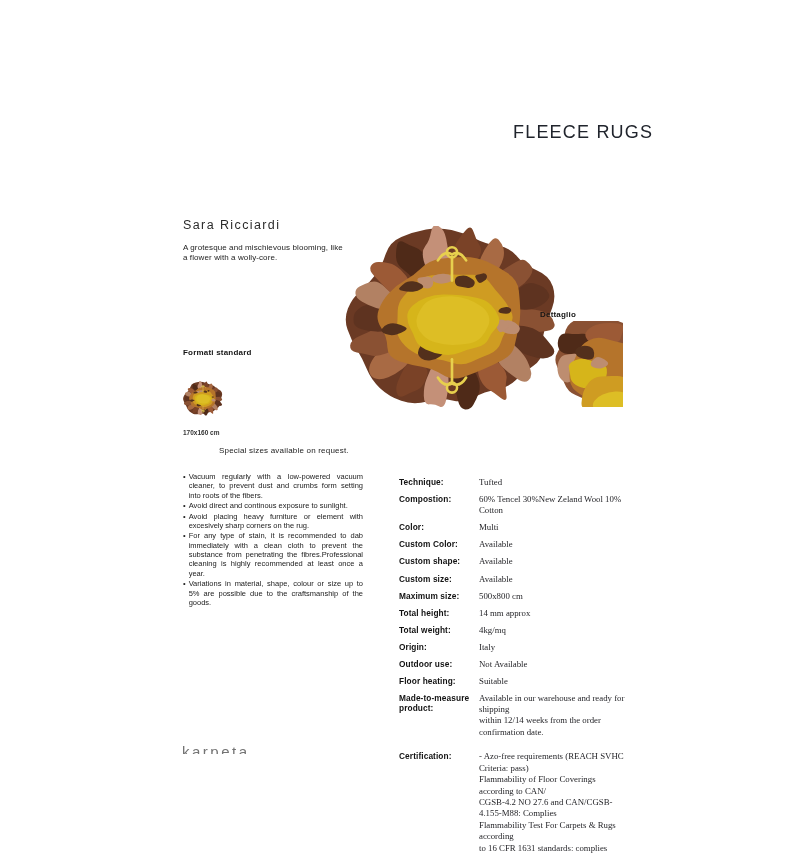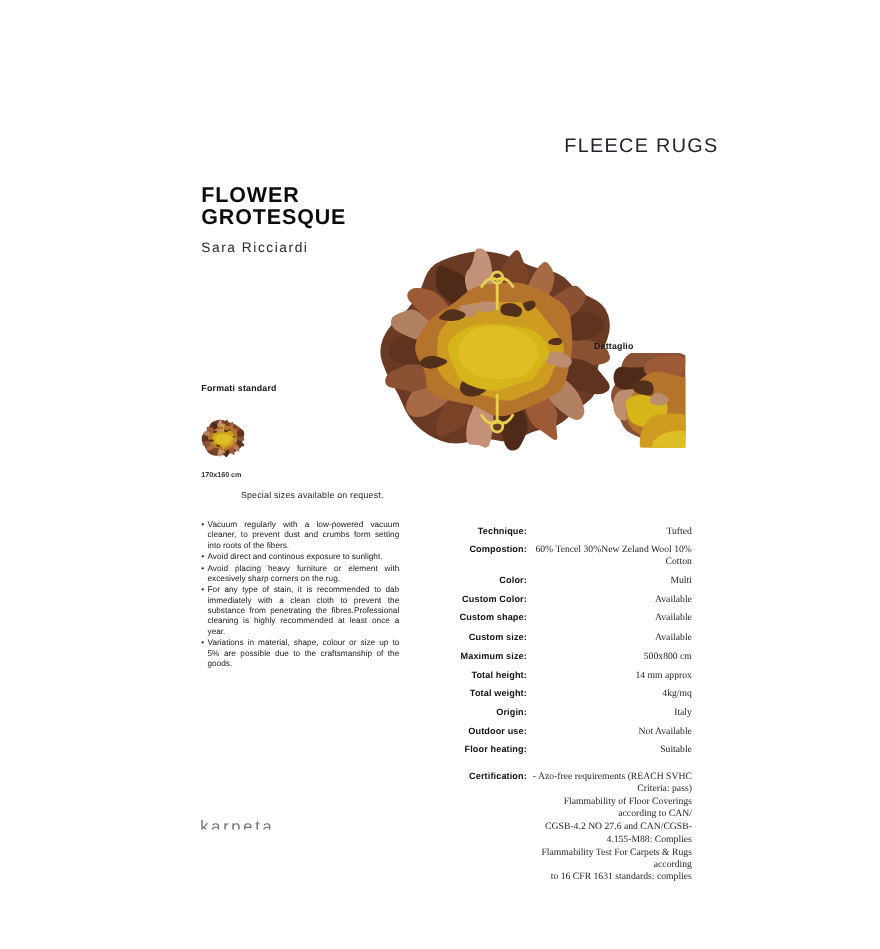--- a/index.html
+++ b/index.html
@@ -18,42 +18,42 @@
   .note{font-size:8px;color:#222;letter-spacing:0.2px;}
 
   .section-heading{font-size:16px;font-weight:700;letter-spacing:0.4px;color:#0c0c0c;}
 
   .bullets{margin-top:9px;width:180px;}
   .bullet-row{display:flex;margin-bottom:1px;}
   .bullet-marker{font-size:7.5px;line-height:1.25;margin-right:3px;color:#222;}
   .bullet-text{font-size:7.5px;line-height:1.25;color:#222;text-align:justify;flex:1;}
 
   .features-table{margin-top:14px;width:230px;}
-  .feat-row{display:flex;margin-bottom:5.6px;text-align:right;}
+  .feat-row{display:flex;margin-bottom:5.6px;}
   .feat-row.gap-above{margin-top:13px;}
   .feat-label{width:80px;min-width:80px;font-size:8.3px;font-weight:700;color:#121212;
               line-height:1.25;letter-spacing:0.1px;}
   .feat-value{flex:1;font-size:8.8px;font-family:"Liberation Serif",serif;color:#26262a;
               line-height:1.3;white-space:pre-line;}
 
   .logo-clip{height:10px;overflow:hidden;}
   .logo-text{font-size:15px;font-weight:400;letter-spacing:2.5px;color:#737373;line-height:1;}
 
   svg{display:block;}
 </style>
 </head>
 <body>
 
 <div class="page">
 
   <div class="abs collection" style="left:513px;top:122px;">FLEECE RUGS</div>
 
-  <div class="abs title" style="left:183px;top:169px;">FLOWER
-GROTESQUE</div>
   <div class="abs designer" style="left:183px;top:218px;">Sara Ricciardi</div>
+  <div class="abs descr" style="left:183px;top:243px;width:170px;">A grotesque and mischievous blooming, like
+a flower with a wolly-core.</div>
 
   <div class="abs" style="left:345px;top:226px;">
     <svg id="main-rug" width="214" height="190" viewBox="0 0 212 188">
         <path d="M198.1,101.3Q195.1,110.7 195.5,121.4Q195.9,132.1 186.3,138.7Q176.7,145.2 169.0,152.7Q161.4,160.2 149.7,162.1Q138.1,163.9 128.0,169.7Q117.9,175.5 106.4,172.7Q94.9,169.9 81.4,173.7Q67.9,177.4 55.7,173.1Q43.6,168.9 34.7,160.6Q25.9,152.3 21.7,141.9Q17.5,131.5 11.8,122.2Q6.1,112.9 2.5,102.5Q-1.2,92.0 2.9,81.6Q7.0,71.3 15.9,63.5Q24.7,55.7 30.6,47.7Q36.5,39.7 40.3,27.7Q44.1,15.7 55.8,10.8Q67.5,5.8 80.3,3.4Q93.0,1.0 105.6,3.9Q118.2,6.8 128.7,12.2Q139.2,17.6 151.3,19.5Q163.4,21.3 170.3,29.8Q177.2,38.4 189.8,43.7Q202.4,49.0 205.9,59.7Q209.3,70.4 205.2,81.2Q201.0,92.0 198.1,101.3Z" fill="#6b3a24"></path>
         <path d="M207.6,97.1Q208.6,102.3 199.5,104.0Q190.4,105.6 180.8,105.8Q171.1,106.0 170.1,100.6Q169.1,95.3 164.0,91.0Q159.0,86.7 166.9,84.1Q174.9,81.6 182.0,82.0Q189.1,82.4 194.5,84.0Q199.9,85.7 203.2,88.8Q206.5,92.0 207.6,97.1Z" fill="#8a5133" transform="rotate(0.0 186 92)"></path>
         <path d="M208.1,119.9Q204.4,125.1 194.9,126.4Q185.4,127.6 177.5,126.6Q169.5,125.5 163.8,122.3Q158.0,119.1 157.7,114.5Q157.3,109.9 162.3,105.7Q167.3,101.6 176.7,100.7Q186.0,99.8 192.4,103.2Q198.7,106.6 205.2,110.6Q211.7,114.6 208.1,119.9Z" fill="#5e3320" transform="rotate(20.0 181.17540966287268 114.57332945949413)"></path>
         <path d="M190.1,139.4Q189.3,144.4 180.2,145.3Q171.1,146.2 163.3,145.9Q155.4,145.6 152.6,141.7Q149.9,137.9 145.7,133.6Q141.6,129.4 147.3,125.2Q153.0,121.1 162.1,121.8Q171.1,122.6 176.7,125.1Q182.4,127.6 186.6,131.0Q190.9,134.4 190.1,139.4Z" fill="#b28163" transform="rotate(40.0 167.28355544951825 134.42398223931158)"></path>
         <path d="M168.5,152.5Q160.5,155.7 155.3,158.7Q150.1,161.6 142.2,160.9Q134.3,160.1 131.3,156.4Q128.4,152.6 128.4,149.2Q128.3,145.7 130.8,141.4Q133.2,137.1 142.0,135.8Q150.8,134.4 155.5,138.6Q160.1,142.7 168.3,146.0Q176.5,149.2 168.5,152.5Z" fill="#9c5a36" transform="rotate(60.0 146 149.15767664977295)"></path>
         <path d="M144.0,162.2Q142.7,167.3 133.1,167.7Q123.5,168.1 115.4,168.5Q107.3,168.8 103.2,165.0Q99.2,161.1 99.5,157.0Q99.7,153.0 103.8,149.3Q107.8,145.7 116.2,144.2Q124.6,142.7 130.4,146.1Q136.3,149.5 140.8,153.3Q145.3,157.0 144.0,162.2Z" fill="#4f2a18" transform="rotate(80.0 119.89185421335443 156.99731169880573)"></path>
         <path d="M112.9,162.1Q114.3,167.1 105.5,168.9Q96.6,170.7 88.7,169.1Q80.9,167.5 72.1,165.1Q63.3,162.7 66.5,157.6Q69.8,152.6 76.0,150.2Q82.3,147.8 89.0,146.9Q95.7,146.0 105.3,146.3Q114.8,146.7 113.2,151.8Q111.5,157.0 112.9,162.1Z" fill="#c49078" transform="rotate(100.0 92.10814578664558 156.99731169880573)"></path>
@@ -231,20 +231,25 @@
           <div class="feat-value">Italy</div>
         </div>
         <div class="feat-row">
           <div class="feat-label">Outdoor use:</div>
           <div class="feat-value">Not Available</div>
         </div>
         <div class="feat-row">
           <div class="feat-label">Floor heating:</div>
           <div class="feat-value">Suitable</div>
         </div>
+        <div class="feat-row">
+          <div class="feat-label">Made-to-measure product:</div>
+          <div class="feat-value">Available in our warehouse and ready for shipping
+within 12/14 weeks from the order confirmation date.</div>
+        </div>
         <div class="feat-row gap-above">
           <div class="feat-label">Certification:</div>
           <div class="feat-value">- Azo-free requirements (REACH SVHC Criteria: pass)
 Flammability of Floor Coverings according to CAN/
 CGSB-4.2 NO 27.6 and CAN/CGSB-4.155-M88: Complies
 Flammability Test For Carpets &amp; Rugs according
 to 16 CFR 1631 standards: complies</div>
         </div>
       </div>
   </div>

